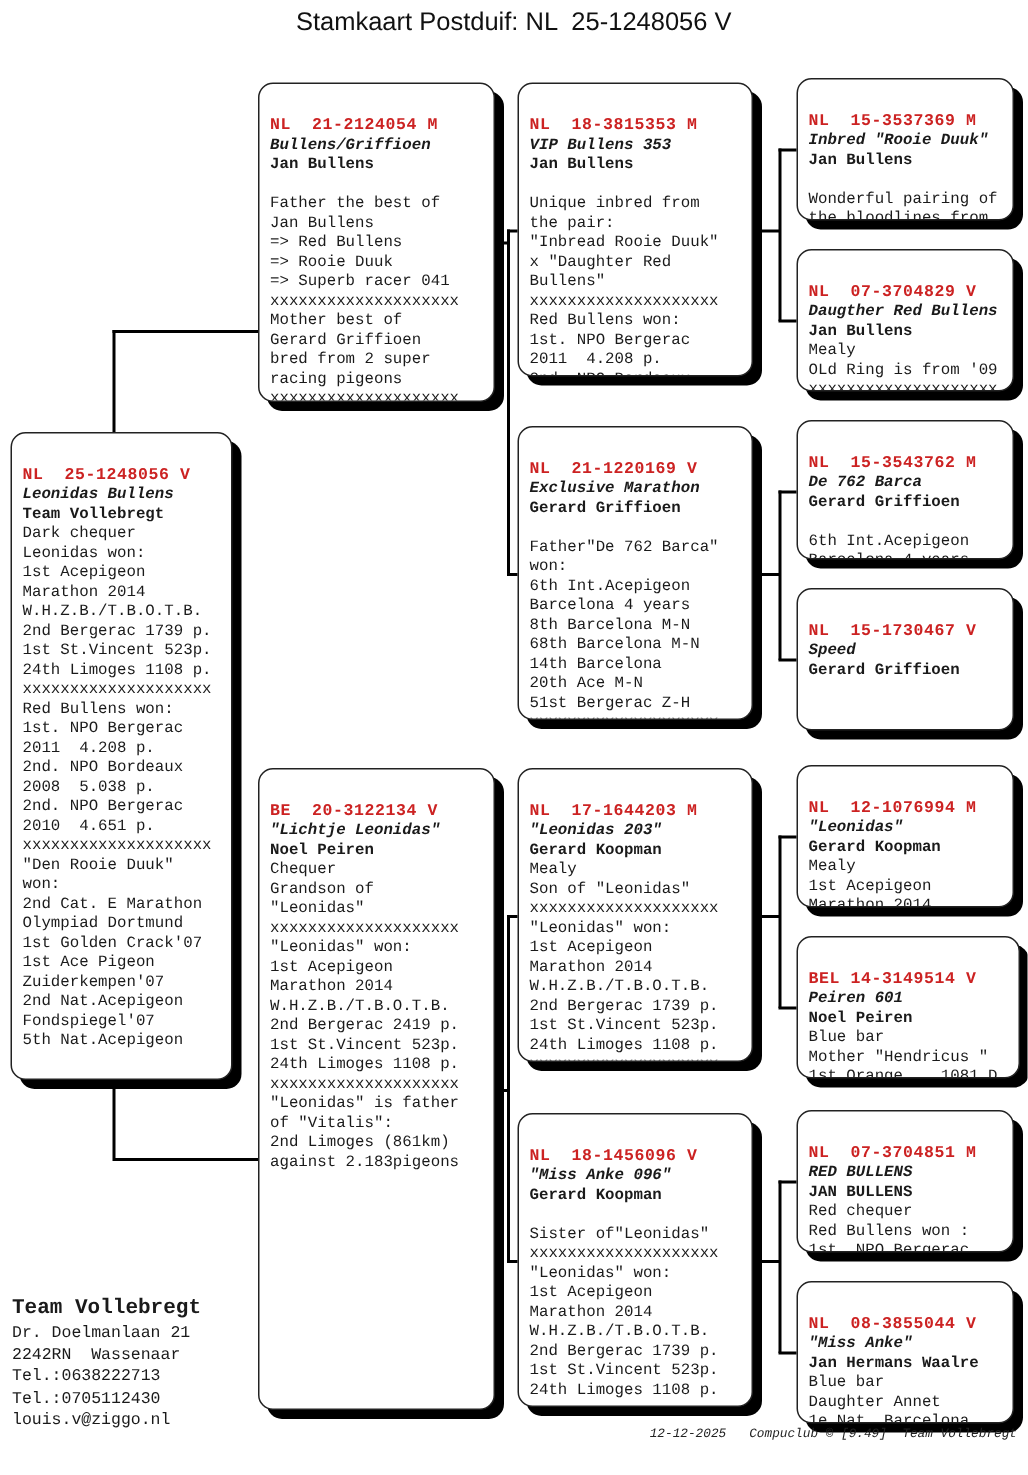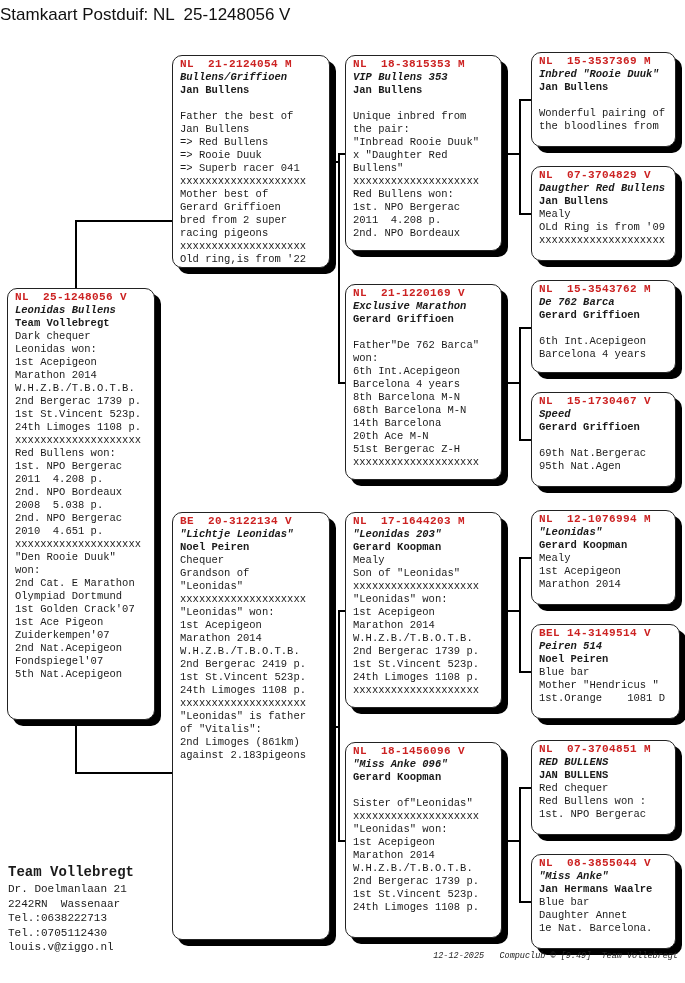--- a/index.html
+++ b/index.html
@@ -2,28 +2,28 @@
 <html><head>
 <meta charset="utf-8">
 <style>
   html,body{margin:0;padding:0;}
   body{
     width:685px;height:983px;position:relative;background:#ffffff;
     font-family:"Liberation Mono","DejaVu Sans Mono",monospace;
     color:#1a1a1a;overflow:hidden;
   }
   .page-title{
-    position:absolute;left:0;top:5px;width:685px;
+    position:absolute;left:0;top:5px;width:685px;text-align:center;
     font-family:"Liberation Sans","DejaVu Sans",sans-serif;
     font-size:17px;color:#111;white-space:pre;
   }
   .box{
     position:absolute;background:#fff;border:1.4px solid #222;
     border-radius:10px;box-shadow:6px 6px 0 #000;
-    padding:2px 7px;box-sizing:border-box;overflow:hidden;
+    padding:22px 7px;box-sizing:border-box;overflow:hidden;
   }
   .ring{
     color:#cc2222;font-weight:bold;font-size:11px;line-height:13px;
     white-space:pre;letter-spacing:0.4px;
   }
   .pname{font-weight:bold;font-style:italic;font-size:10.5px;line-height:13px;white-space:pre;}
   .owner{font-weight:bold;font-size:10.5px;line-height:13px;white-space:pre;}
   .lines{font-size:10.5px;line-height:13px;white-space:pre;}
   .cline{position:absolute;background:#000;}
   .contact{position:absolute;left:8px;top:862px;}
@@ -204,37 +204,34 @@
   <div class="owner">Gerard Griffioen</div>
   <div class="lines">
 6th Int.Acepigeon
 Barcelona 4 years</div>
 </div>
 
 <div class="box" style="left:531px;top:392px;width:145px;height:95px">
   <div class="ring">NL  15-1730467 V</div>
   <div class="pname">Speed</div>
   <div class="owner">Gerard Griffioen</div>
-  <div class="lines">
-69th Nat.Bergerac
-95th Nat.Agen</div>
 </div>
 
 <div class="box" style="left:531px;top:510px;width:145px;height:95px">
   <div class="ring">NL  12-1076994 M</div>
   <div class="pname">"Leonidas"</div>
   <div class="owner">Gerard Koopman</div>
   <div class="lines">Mealy
 1st Acepigeon
 Marathon 2014</div>
 </div>
 
 <div class="box" style="left:531px;top:624px;width:149px;height:95px">
   <div class="ring">BEL 14-3149514 V</div>
-  <div class="pname">Peiren 514</div>
+  <div class="pname">Peiren 601</div>
   <div class="owner">Noel Peiren</div>
   <div class="lines">Blue bar
 Mother "Hendricus "
 1st.Orange    1081 D</div>
 </div>
 
 <div class="box" style="left:531px;top:740px;width:145px;height:95px">
   <div class="ring">NL  07-3704851 M</div>
   <div class="pname">RED BULLENS</div>
   <div class="owner">JAN BULLENS</div>

